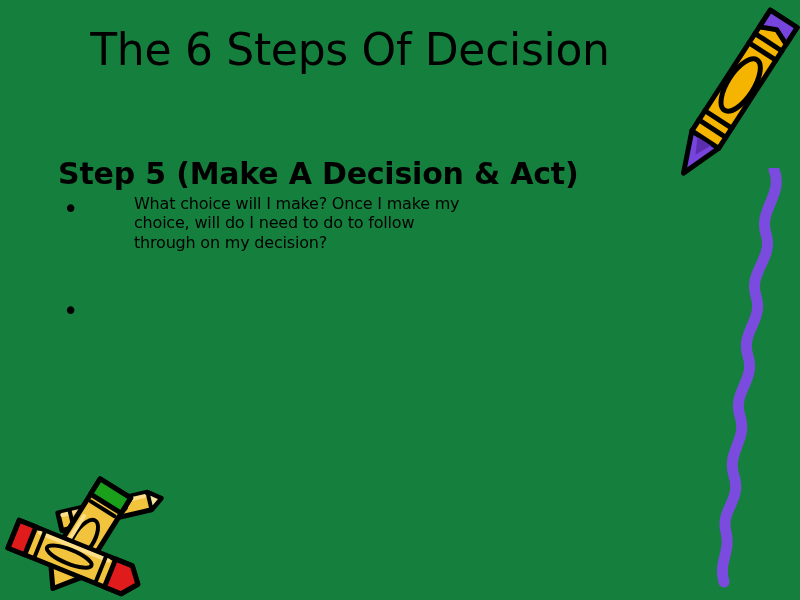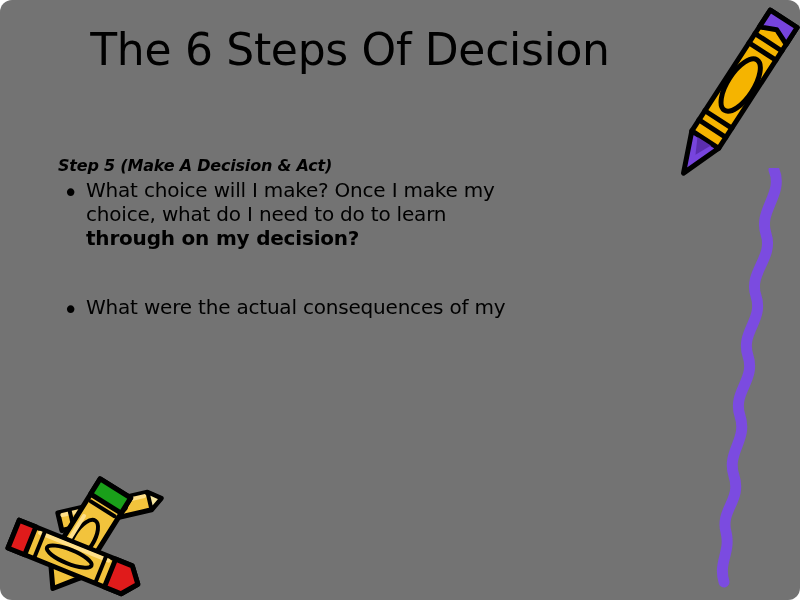--- a/index.html
+++ b/index.html
@@ -42,49 +42,49 @@
   
   #body-area {
     position: absolute;
     left: 58px;
     top: 157px;
     width: 648px;
   }
   .step-heading {
     font-family: "DejaVu Sans", sans-serif;
     font-weight: bold;
-    font-size: 16px;
+    font-size: 30px;
     line-height: 1.16;
     color: #000000;
     letter-spacing: -0.2px;
     margin: 0 0 2px 0;
-    font-style: italic;
   }
   .bullet-row {
     display: flex;
     align-items: flex-start;
     margin: 0;
   }
   .bullet-mark {
     flex: 0 0 auto;
     width: 28px;
     font-size: 26px;
     line-height: 1.22;
     color: #000000;
     text-align: left;
     padding-left: 5px;
     box-sizing: border-box;
   }
   .bullet-text {
     flex: 1 1 auto;
     font-family: "DejaVu Sans", sans-serif;
-    font-size: 20px;
+    font-size: 16px;
     line-height: 1.22;
     color: #000000;
     letter-spacing: -0.2px;
+    margin-left: 48px;
   }
   .block-gap {
     height: 44px;
   }
 
   
   #crayon-topright {
     position: absolute;
     left: 655px;
     top: -4px;
@@ -107,47 +107,46 @@
     left: 2px;
     top: 462px;
     width: 210px;
     height: 140px;
     pointer-events: none;
   }
 </style>
 </head>
 <body>
 
-<div id="slide" style="background: #737373; border-radius: 12px;">
+<div id="slide" style="background: #15803d;">
 
   <div id="slide-title">
     <span class="tline">The 6 Steps Of Decision</span>
   </div>
 
   <div id="body-area">
 
     <div>
       <div class="step-heading">Step 5 (Make A Decision &amp; Act)</div>
       <div class="bullet-row">
         <span class="bullet-mark">•</span>
         <span class="bullet-text">
           <span style="display: block;">What choice will I make?  Once I make my</span>
-          <span style="display: block;">choice, what do I need to do to learn</span>
-          <span style="display: block; font-weight: bold;">through on my decision?</span>
+          <span style="display: block;">choice, will do I need to do to follow</span>
+          <span style="display: block;">through on my decision?</span>
         </span>
       </div>
     </div>
 
     <div class="block-gap"></div>
 
     <div>
       <div class="bullet-row">
         <span class="bullet-mark">•</span>
         <span class="bullet-text">
-          <span style="display: block;">What were the actual consequences of my</span>
         </span>
       </div>
     </div>
 
   </div>
 
   <svg id="crayon-topright" viewBox="0 0 150 205">
 
     <g transform="rotate(33 75 100)">
 

